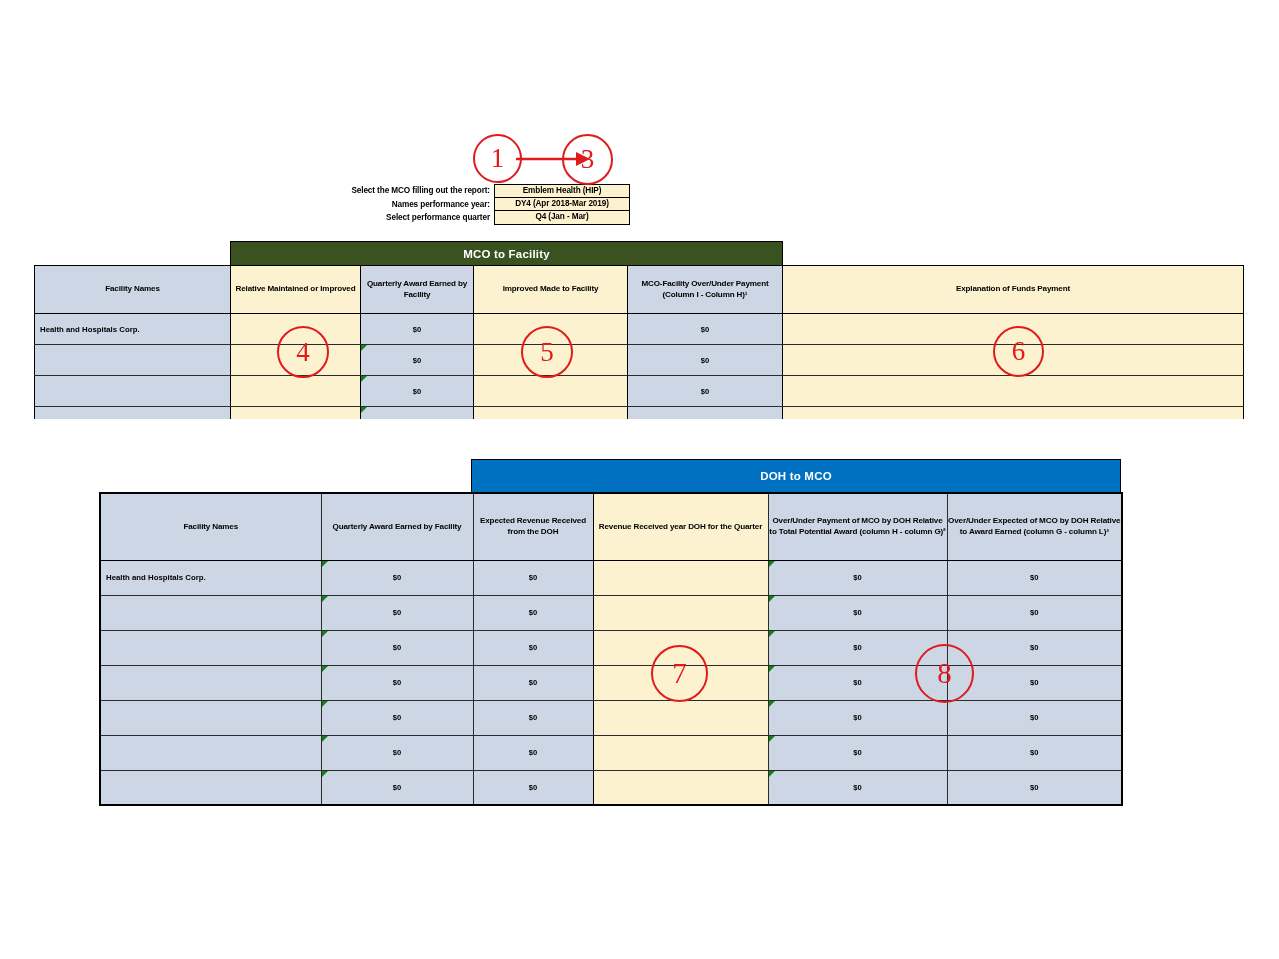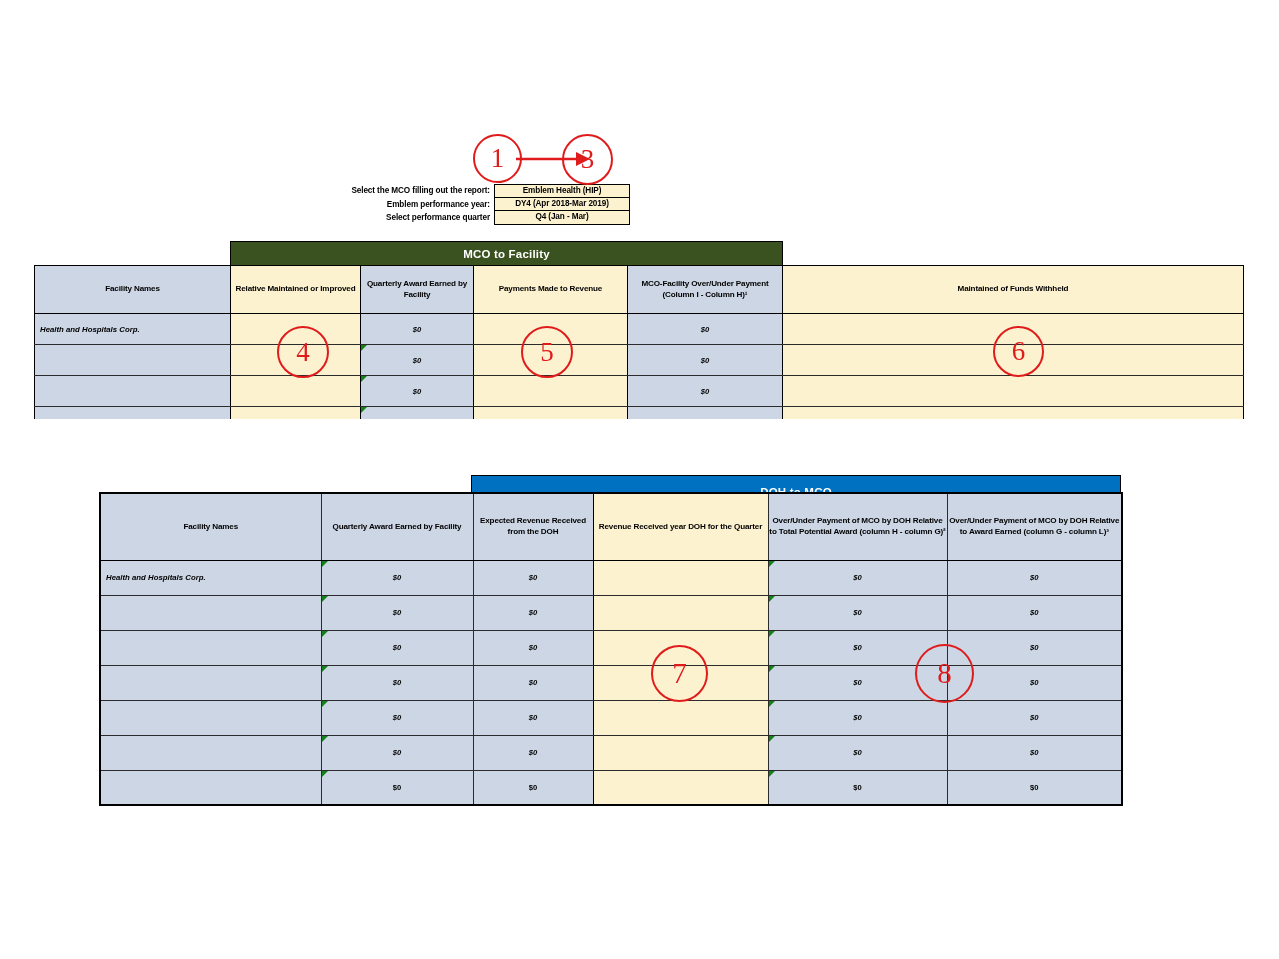--- a/index.html
+++ b/index.html
@@ -55,21 +55,21 @@
     height: 31px; position: relative;
   }
   .cell.left { text-align: left; padding-left: 5px; font-weight: 600; font-size: 7.8px; }
   .grey  { background: #ccd6e4; }
   .cream { background: #fdf2d0; }
 
   .bt { border-top: 1.6px solid #000; }
   .bb { border-bottom: 1.6px solid #000; }
   .bl { border-left: 1.6px solid #000; }
   .br { border-right: 1.6px solid #000; }
-  .thin-b { border-bottom: 1px solid #2b2b2b; font-style: italic; }
+  .thin-b { border-bottom: 1px solid #2b2b2b; }
   .thin-r { border-right: 1px solid #2b2b2b; }
 
   
   .tri::before {
     content: ""; position: absolute; left: 0; top: 0;
     border-top: 6px solid #14801a;
     border-right: 6px solid transparent;
   }
 
   
@@ -86,21 +86,21 @@
 <body>
 
 <div id="stage">
 
   <div class="sel-block">
     <div class="sel-row">
       <div class="sel-label">Select the MCO filling out the report:</div>
       <div class="sel-value">Emblem Health (HIP)</div>
     </div>
     <div class="sel-row">
-      <div class="sel-label">Emblem performance year:</div>
+      <div class="sel-label">Names performance year:</div>
       <div class="sel-value">DY4 (Apr 2018-Mar 2019)</div>
     </div>
     <div class="sel-row">
       <div class="sel-label">Select performance quarter</div>
       <div class="sel-value">Q4 (Jan - Mar)</div>
     </div>
   </div>
 
   <div class="band green" style="left:230px; top:241px; width:553px; height:25px;">
     <span>MCO to Facility</span>
@@ -113,23 +113,23 @@
         <col style="width:113px">
       <col style="width:154px">
         <col style="width:155px">
         <col style="width:461px">
     </colgroup>
     <thead>
       <tr>
         <th class="hdr grey bt bl bb br" style="height:48px;">Facility Names</th>
         <th class="hdr cream bt bb br">Relative Maintained or Improved</th>
         <th class="hdr grey bt bb br">Quarterly Award Earned by Facility</th>
-        <th class="hdr cream bt bb br">Payments Made to Revenue</th>
+        <th class="hdr cream bt bb br">Improved Made to Facility</th>
         <th class="hdr grey bt bb br">MCO-Facility Over/Under Payment (Column I - Column H)¹</th>
-        <th class="hdr cream bt bb br">Maintained of Funds Withheld</th>
+        <th class="hdr cream bt bb br">Explanation of Funds Payment</th>
       </tr>
     </thead>
     <tbody>
       <tr>
         <td class="cell left grey bl br thin-b">Health and Hospitals Corp.</td>
         <td class="cell cream br thin-b"></td>
         <td class="cell grey br thin-b">$0</td>
         <td class="cell cream br thin-b"></td>
         <td class="cell grey br thin-b">$0</td>
         <td class="cell cream br thin-b"></td>
@@ -154,41 +154,41 @@
         <td class="cell left grey bl br" style="height:12px;"></td>
         <td class="cell cream br" style="height:12px;"></td>
         <td class="cell grey br tri" style="height:12px;"></td>
         <td class="cell cream br" style="height:12px;"></td>
         <td class="cell grey br" style="height:12px;"></td>
         <td class="cell cream br" style="height:12px;"></td>
       </tr>
     </tbody>
   </table>
 
-  <div class="band blue" style="left:471px; top:459px; width:650px; height:34px;margin-top:16px;">
+  <div class="band blue" style="left:471px; top:459px; width:650px; height:34px;">
     <span>DOH to MCO</span>
   </div>
 
   <table class="tbl" style="left:99px; top:492px; width:1022px; border:2.4px solid #000;">
     <colgroup>
       <col style="width:221px">
         <col style="width:152px">
         <col style="width:120px">
       <col style="width:175px">
         <col style="width:179px">
         <col style="width:175px">
     </colgroup>
     <thead>
       <tr>
         <th class="hdr grey bb thin-r" style="height:67px;">Facility Names</th>
         <th class="hdr grey bb thin-r">Quarterly Award Earned by Facility</th>
         <th class="hdr grey bb br">Expected Revenue Received from the DOH</th>
         <th class="hdr cream bb thin-r">Revenue Received year DOH for the Quarter</th>
         <th class="hdr grey bb thin-r">Over/Under Payment of MCO by DOH Relative to Total Potential Award (column H - column G)²</th>
-        <th class="hdr grey bb">Over/Under Payment of MCO by DOH Relative to Award Earned  (column G - column L)³</th>
+        <th class="hdr grey bb">Over/Under Expected of MCO by DOH Relative to Award Earned  (column G - column L)³</th>
       </tr>
     </thead>
     <tbody>
       <tr>
         <td class="cell left grey thin-b thin-r" style="height:35px;">Health and Hospitals Corp.</td>
         <td class="cell grey thin-b thin-r tri">$0</td>
         <td class="cell grey thin-b br">$0</td>
         <td class="cell cream thin-b thin-r"></td>
         <td class="cell grey thin-b thin-r tri">$0</td>
         <td class="cell grey thin-b">$0</td>

